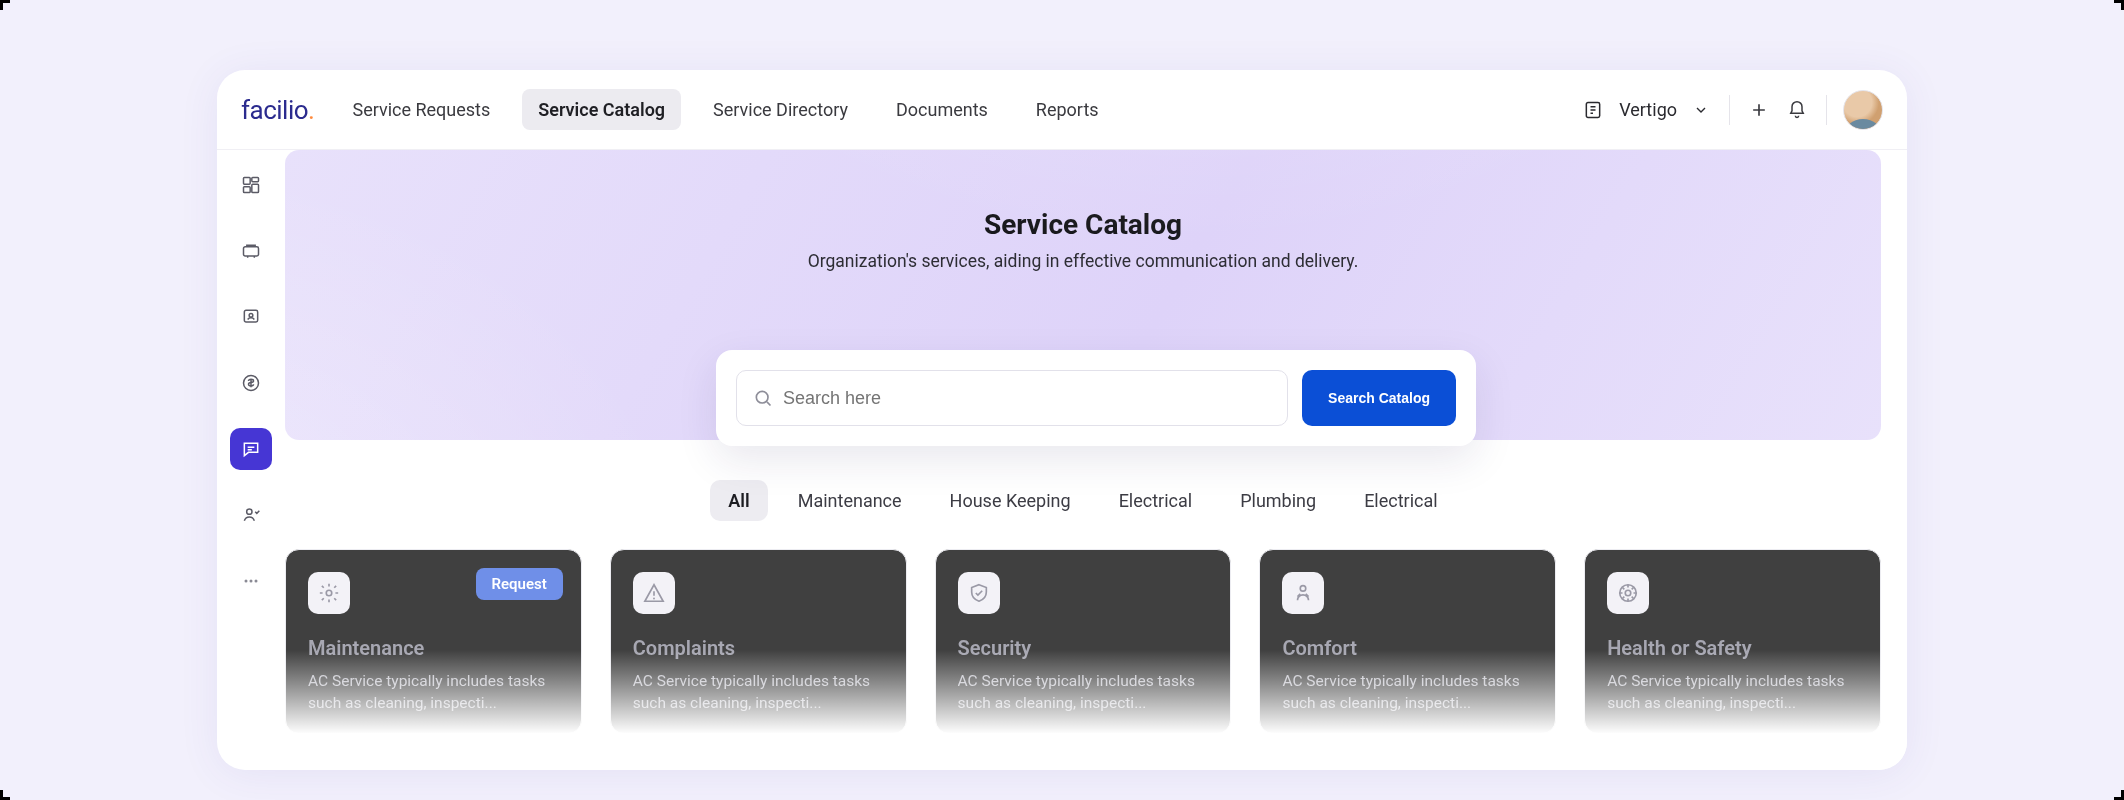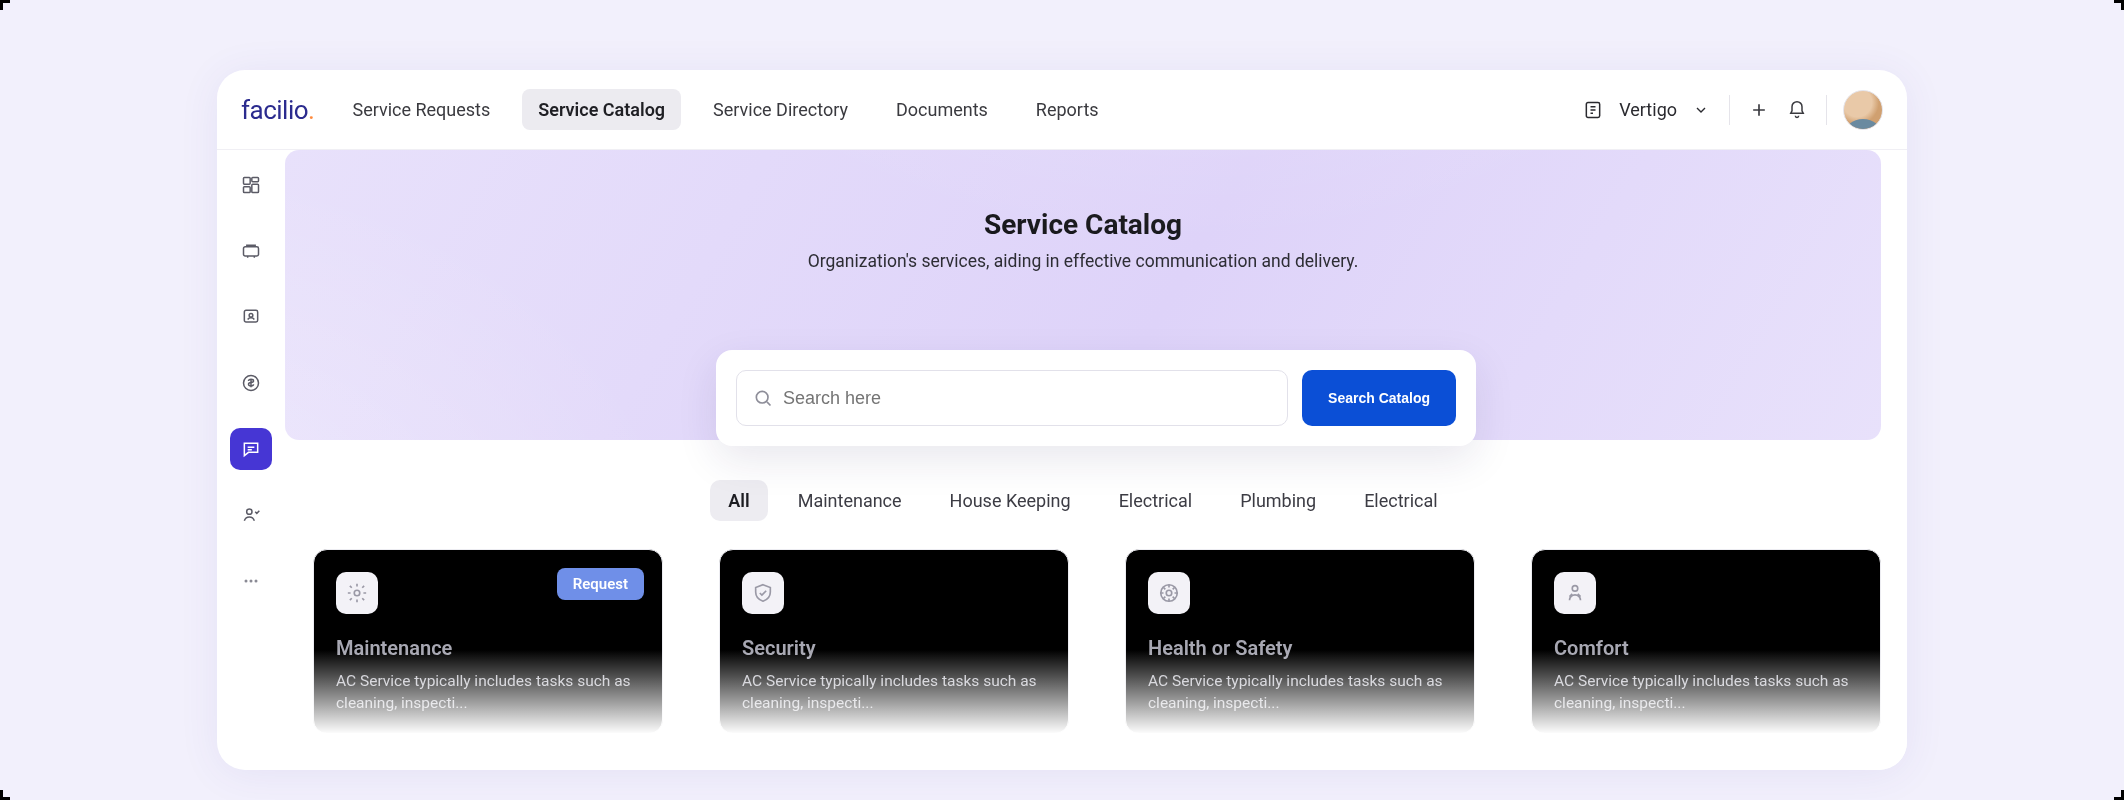--- a/index.html
+++ b/index.html
@@ -171,23 +171,22 @@
   .filter-tab.active{ background:#edecf1; font-weight:600; color:#1d1d22;}
 
   .card-grid{
     margin-top:28px; display:flex; gap:28px; padding-bottom:10px;
     position:relative;
   }
   .srv-card{
     flex:1; min-width:0;
     border:1px solid #ececf1; border-radius:14px;
     padding:22px 22px 18px 22px;
-    background:#000000;
+    background:#404040;
     position:relative;
-    margin-left:28px;
   }
   .srv-icon{
     width:42px;height:42px;border-radius:10px;background:#f3f2f7;
     display:flex;align-items:center;justify-content:center;color:#9a99a6;
   }
   .req-badge{
     position:absolute;top:18px;right:18px;
     background:#6f8fe8;color:#fff;font-size:15px;font-weight:600;
     padding:7px 16px;border-radius:8px;cursor:pointer;
   }
@@ -359,54 +358,65 @@
               <svg width="22" height="22" viewBox="0 0 24 24" fill="none" stroke="currentColor" stroke-width="1.8">
                   <circle cx="12" cy="12" r="3"></circle>
                   <path d="M12 2v3M12 19v3M4.2 4.2l2.1 2.1M17.7 17.7l2.1 2.1M2 12h3M19 12h3M4.2 19.8l2.1-2.1M17.7 6.3l2.1-2.1"></path>
                 </svg>
             </div>
             <div class="req-badge">Request</div>
             <div class="srv-title">Maintenance</div>
             <div class="srv-desc">AC Service typically includes tasks such as cleaning, inspecti...</div>
           </div>
 
+          <div class="srv-card">
+            <div class="srv-icon">
+              <svg width="22" height="22" viewBox="0 0 24 24" fill="none" stroke="currentColor" stroke-width="1.8">
+                  <path d="M12 3l10 18H2L12 3z"></path>
+                  <path d="M12 10v5"></path>
+                  <circle cx="12" cy="18" r="1" fill="currentColor" stroke="none"></circle>
+                </svg>
+            </div>
+            <div class="srv-title">Complaints</div>
+            <div class="srv-desc">AC Service typically includes tasks such as cleaning, inspecti...</div>
+          </div>
 
           <div class="srv-card">
             <div class="srv-icon">
               <svg width="22" height="22" viewBox="0 0 24 24" fill="none" stroke="currentColor" stroke-width="1.8">
                   <path d="M12 3l8 3v5c0 5-3.5 8.5-8 10-4.5-1.5-8-5-8-10V6l8-3z"></path>
                   <path d="M8.5 12l2.3 2.3L15.5 9.5"></path>
                 </svg>
             </div>
             <div class="srv-title">Security</div>
+            <div class="srv-desc">AC Service typically includes tasks such as cleaning, inspecti...</div>
+          </div>
+
+          <div class="srv-card">
+            <div class="srv-icon">
+              <svg width="22" height="22" viewBox="0 0 24 24" fill="none" stroke="currentColor" stroke-width="1.8">
+                  <circle cx="12" cy="7" r="3"></circle>
+                  <path d="M6 20c0-3.3 2.7-6 6-6s6 2.7 6 6"></path>
+                  <path d="M9 13l-3 3M15 13l3 3"></path>
+                </svg>
+            </div>
+            <div class="srv-title">Comfort</div>
             <div class="srv-desc">AC Service typically includes tasks such as cleaning, inspecti...</div>
           </div>
 
           <div class="srv-card">
             <div class="srv-icon">
               <svg width="22" height="22" viewBox="0 0 24 24" fill="none" stroke="currentColor" stroke-width="1.8">
                   <circle cx="12" cy="12" r="3"></circle>
                   <circle cx="12" cy="12" r="9"></circle>
                   <path d="M12 3v3M12 18v3M3 12h3M18 12h3M6 6l2 2M16 16l2 2M6 18l2-2M16 8l2-2"></path>
                 </svg>
             </div>
             <div class="srv-title">Health or Safety</div>
             <div class="srv-desc">AC Service typically includes tasks such as cleaning, inspecti...</div>
           </div>
-
-          <div class="srv-card">
-            <div class="srv-icon">
-              <svg width="22" height="22" viewBox="0 0 24 24" fill="none" stroke="currentColor" stroke-width="1.8">
-                  <circle cx="12" cy="7" r="3"></circle>
-                  <path d="M6 20c0-3.3 2.7-6 6-6s6 2.7 6 6"></path>
-                  <path d="M9 13l-3 3M15 13l3 3"></path>
-                </svg>
-            </div>
-            <div class="srv-title">Comfort</div>
-            <div class="srv-desc">AC Service typically includes tasks such as cleaning, inspecti...</div>
-          </div>
         </div>
 
         <div class="fade-bottom"></div>
       </div>
     </div>
   </div>
 </div>
 
 </body></html>

